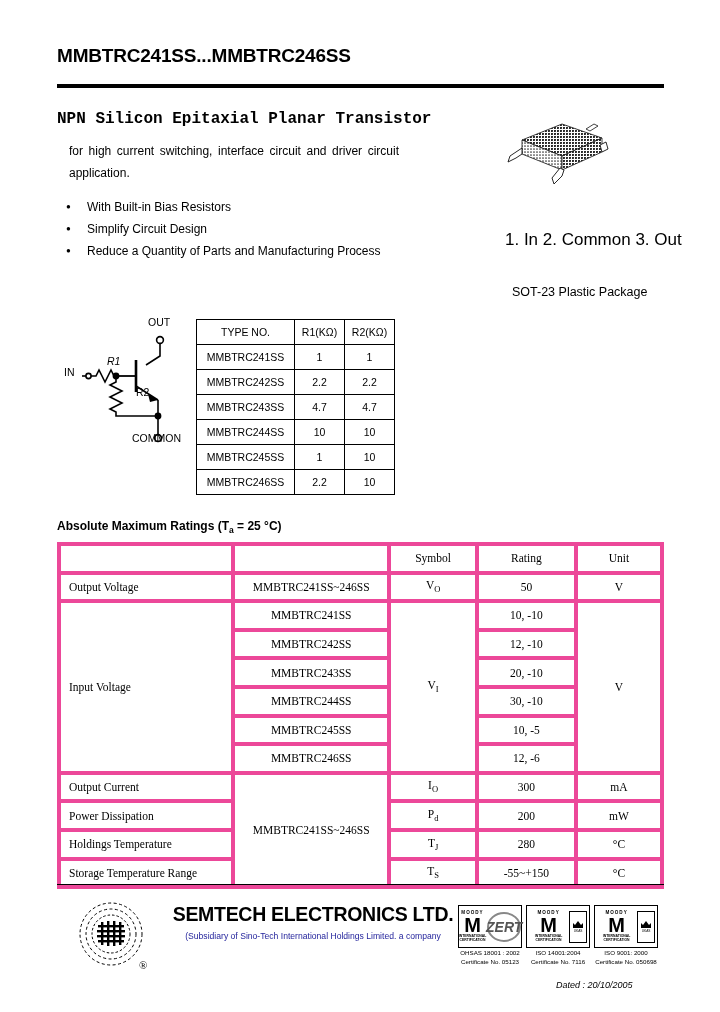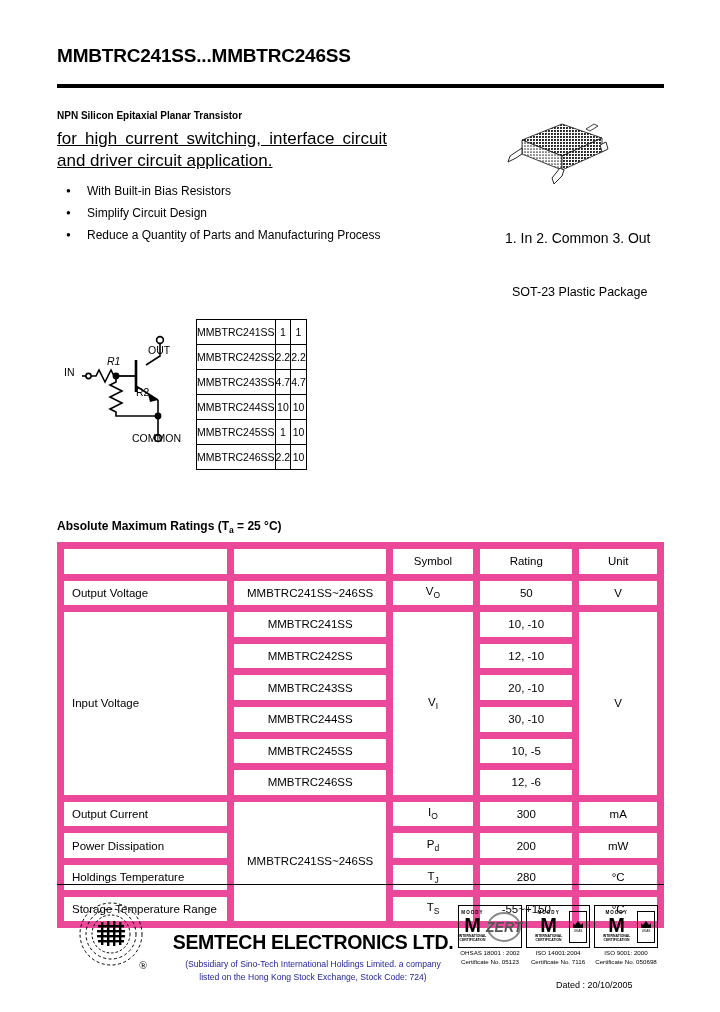--- a/index.html
+++ b/index.html
@@ -19,42 +19,42 @@
     font-size:19px;font-weight:bold;letter-spacing:-0.2px;
     white-space:nowrap;
   }
   .title-rule{
     position:absolute;left:57px;top:84px;width:607px;height:4px;background:#000;
   }
 
   
   .intro{position:absolute;left:57px;top:110px;width:390px;}
   .intro h2{
-    font-size:10px;font-weight:bold;margin:0 0 7px 0;
+    font-size:16px;font-weight:bold;margin:0 0 7px 0;font-family:Liberation Mono, monospace;
   }
   .intro p.desc{
-    font-size:17px;margin:0;line-height:22px;
-    text-align:justify;width:330px;text-decoration:underline;
+    font-size:12px;margin:12px;line-height:22px;
+    text-align:justify;width:330px;
   }
   ul.features{
     list-style:none;margin:8px 0 0 0;padding:0;
   }
   ul.features li{
     font-size:12px;line-height:22px;position:relative;padding-left:30px;
   }
   ul.features li::before{
     content:"\25CF";position:absolute;left:9px;top:0;font-size:8px;line-height:22px;
   }
   ul.features li.spaced{margin-top:14px;padding-left:38px;}
   ul.features li.spaced::before{left:12px;}
 
   
   .pkg-art{position:absolute;left:500px;top:118px;width:130px;height:70px;}
   .pin-line{
-    position:absolute;left:505px;top:230px;font-size:14px;white-space:nowrap;
+    position:absolute;left:505px;top:230px;font-size:17px;white-space:nowrap;
   }
   .pkg-caption{
     position:absolute;left:512px;top:285px;font-size:12.5px;white-space:nowrap;
   }
 
   
   .schematic{position:absolute;left:80px;top:312px;width:120px;height:160px;}
   .sch-label{position:absolute;font-size:10.5px;font-family:"Liberation Sans",sans-serif;}
 
   
@@ -76,43 +76,44 @@
   
   .amr-title{
     position:absolute;left:57px;top:519px;font-size:12px;font-weight:bold;white-space:nowrap;
   }
   .amr{
     position:absolute;left:57px;top:542px;
     border-collapse:collapse;
     width:607px;
   }
   .amr td{
-    border:7px solid #ec4899;
+    border:4px solid #ec4899;
     font-size:11.5px;
     padding:0 0 0 8px;
     height:24.6px;
     vertical-align:middle;
     text-align:left;
+    font-family:Liberation Serif, serif;
   }
   .amr td.ctr{text-align:center;padding-left:0;}
   .amr .w-param{width:172px;}
   .amr .w-type{width:148px;}
   .amr .w-sym{width:88px;}
   .amr .w-rating{width:100px;}
   .amr .w-unit{width:88px;}
   .sub{font-size:8.5px;vertical-align:sub;}
   .deg{font-size:11px;}
 
   
   .foot-rule{
     position:absolute;left:57px;top:884px;width:607px;height:1px;background:#000;
   }
   .logo-mark{position:absolute;left:73px;top:899px;width:82px;height:74px;}
   .company{
-    position:absolute;left:168px;top:903px;width:290px;text-align:center;margin-top:28px;
+    position:absolute;left:168px;top:903px;width:290px;text-align:center;
   }
   .company .cname{
     font-size:19.5px;font-weight:bold;letter-spacing:-0.3px;white-space:nowrap;
   }
   .company .csub{
     color:#24249c;font-size:8.6px;line-height:12.5px;margin-top:4px;
   }
   .certs{position:absolute;left:458px;top:905px;display:flex;gap:4px;}
   .cert{width:64px;}
   .cert-box{
@@ -131,21 +132,21 @@
     font-size:3.2px;line-height:4px;text-align:center;
   }
   .cert-zert{
     width:30px;height:26px;border-radius:50%;
     display:flex;align-items:center;justify-content:center;
     font-size:14px;font-style:italic;font-weight:bold;color:#555;
     border:2px solid #888;
   }
   .cert-cap{font-size:6.2px;line-height:8px;text-align:center;margin-top:1px;white-space:nowrap;}
   .dated{
-    position:absolute;left:556px;top:980px;font-size:9px;white-space:nowrap;
+    position:absolute;left:556px;top:980px;font-size:9px;font-style:italic;white-space:nowrap;
   }
 </style>
 </head>
 <body>
 
 <div class="page">
 
   <div class="doc-title">MMBTRC241SS...MMBTRC246SS</div>
   <div class="title-rule"></div>
 
@@ -207,28 +208,33 @@
       <path d="M78,104 L78,122"></path>
       <circle cx="78" cy="126" r="3.4" fill="#fff"></circle>
 
       <path d="M36,64 L36,70 L30,73 L42,79 L30,85 L42,91 L30,97 L36,100 L36,104 L78,104"></path>
 
       <path d="M10,64 L16,64 L19,58 L25,70 L31,58 L34,64 L36,64"></path>
       <path d="M2,64 L6,64"></path>
       <circle cx="8.5" cy="64" r="2.6" fill="#fff"></circle>
     </g>
   </svg>
-  <div class="sch-label" style="left:148px;top:316px;margin-top:28px;">OUT</div>
+  <div class="sch-label" style="left:148px;top:316px;">OUT</div>
   <div class="sch-label" style="left:64px;top:366px;">IN</div>
   <div class="sch-label" style="left:132px;top:432px;">COMMON</div>
   <div class="sch-label" style="left:107px;top:355px;font-style:italic;">R1</div>
   <div class="sch-label" style="left:108px;top:386px;padding-left:28px;">R2</div>
 
   <table class="rtable">
     <tbody>
+        <tr>
+      <th class="c-type">TYPE NO.</th>
+      <th class="c-r">R1(KΩ)</th>
+      <th class="c-r">R2(KΩ)</th>
+    </tr>
     <tr>
       <td>MMBTRC241SS</td>
       <td>1</td>
       <td>1</td>
     </tr>
     <tr>
       <td>MMBTRC242SS</td>
       <td>2.2</td>
       <td>2.2</td>
     </tr>
@@ -347,21 +353,20 @@
       <rect x="40" y="22" width="2.4" height="25"></rect>
       <rect x="46" y="23" width="2.4" height="23"></rect>
     </g>
     <text x="66" y="70" font-family="Liberation Serif, serif" font-size="11" fill="#000">®</text>
   </svg>
 
   <div class="company">
     <div class="cname">SEMTECH ELECTRONICS LTD.</div>
     <div class="csub">
       <div>(Subsidiary of Sino-Tech International Holdings Limited. a company</div>
-      <div>listed on the Hong Kong Stock Exchange, Stock Code: 724)</div>
     </div>
   </div>
 
   <div class="certs">
     <div class="cert">
       <div class="cert-box">
         <div class="cert-m">
           <span class="mtop">MOODY</span>
           <span class="mbig">M</span>
           <span class="mbot">INTERNATIONAL CERTIFICATION</span>

